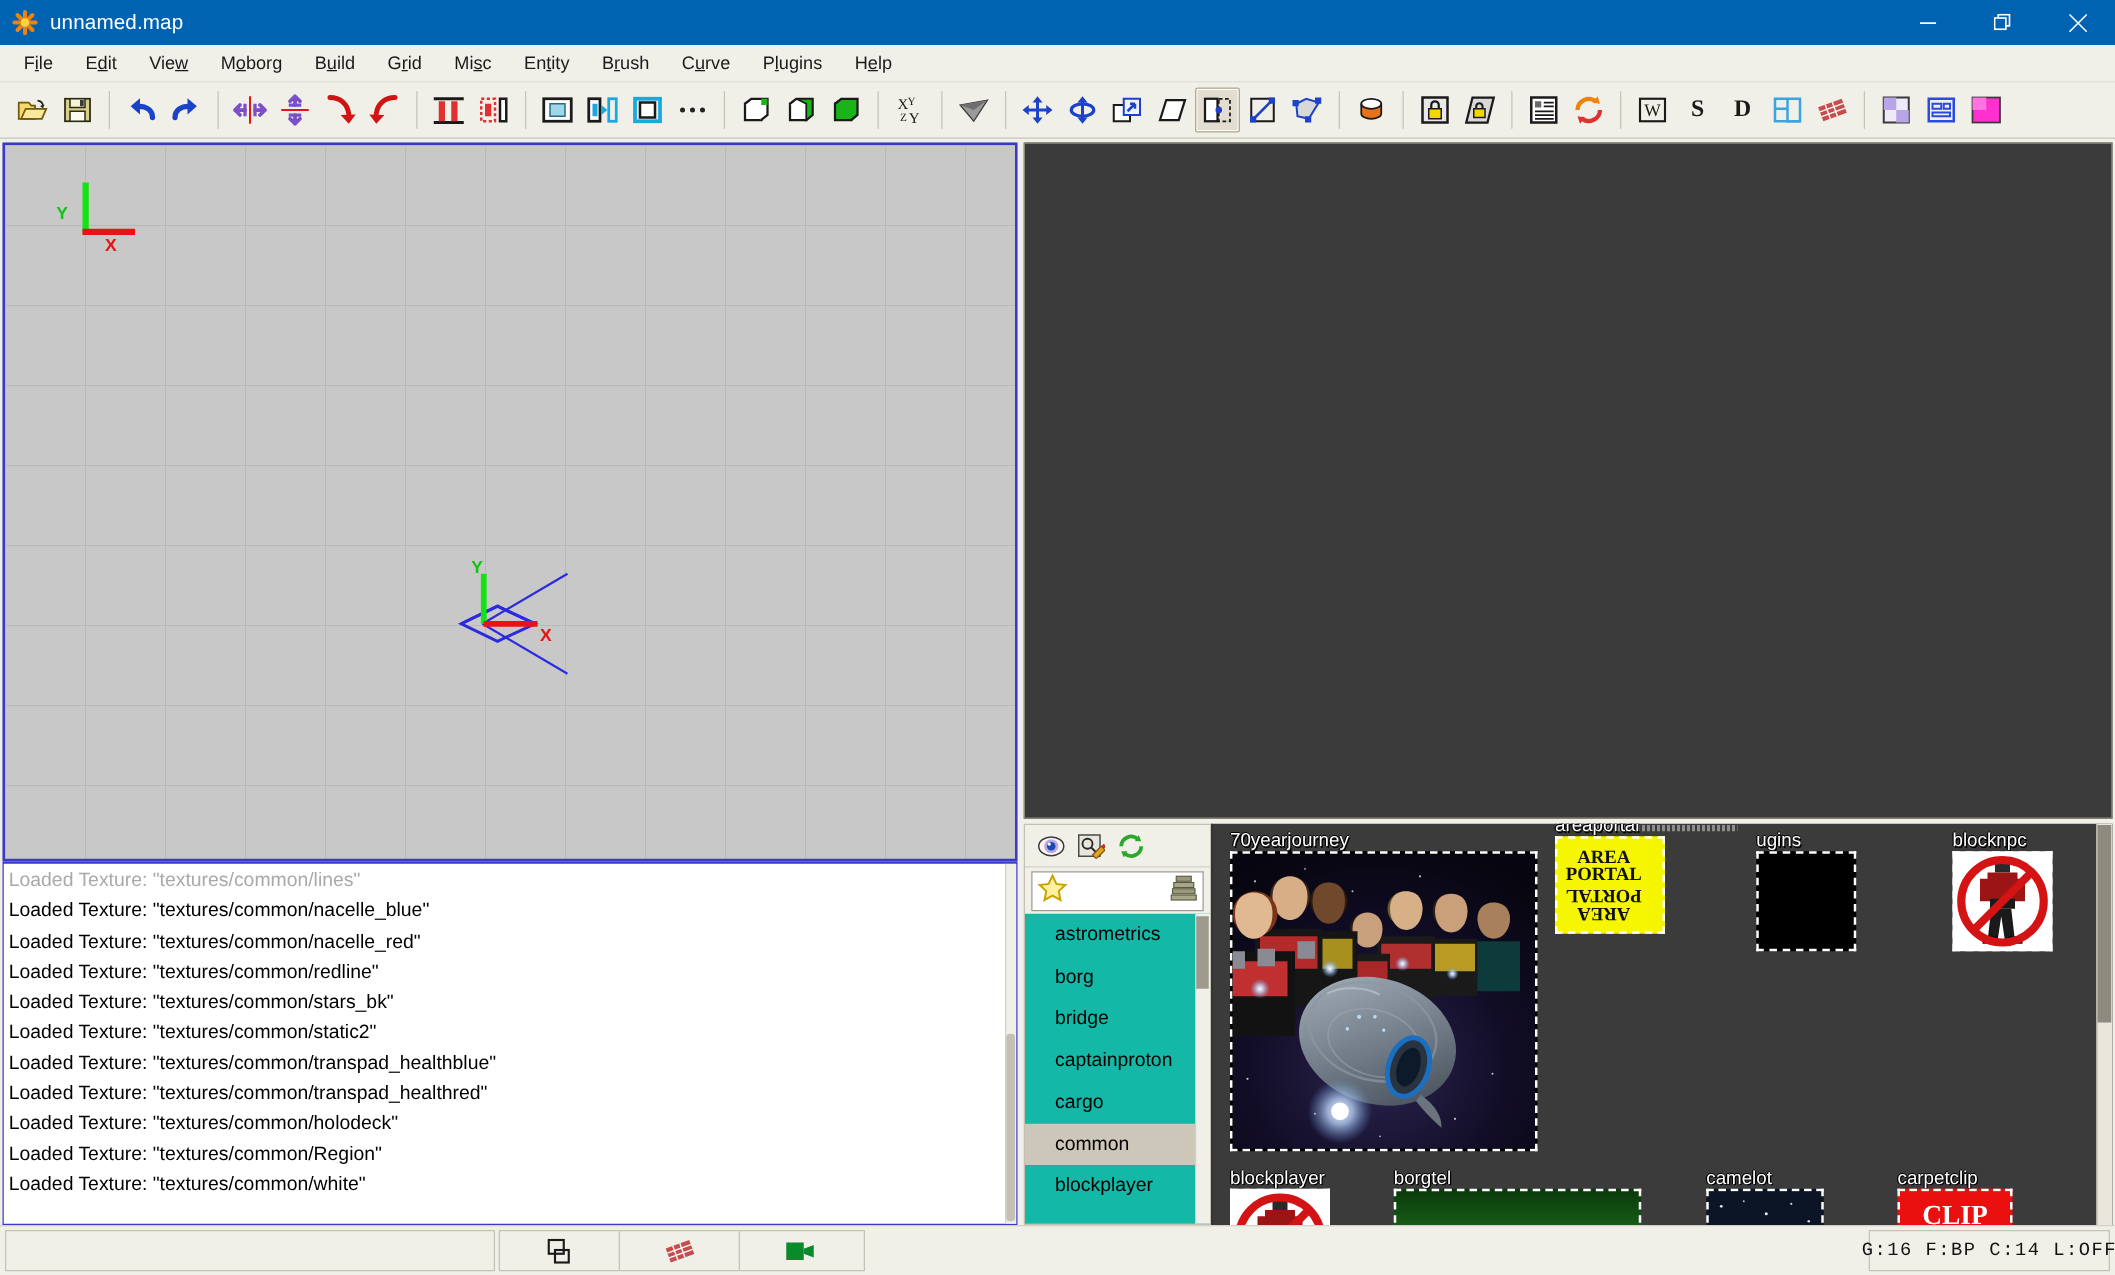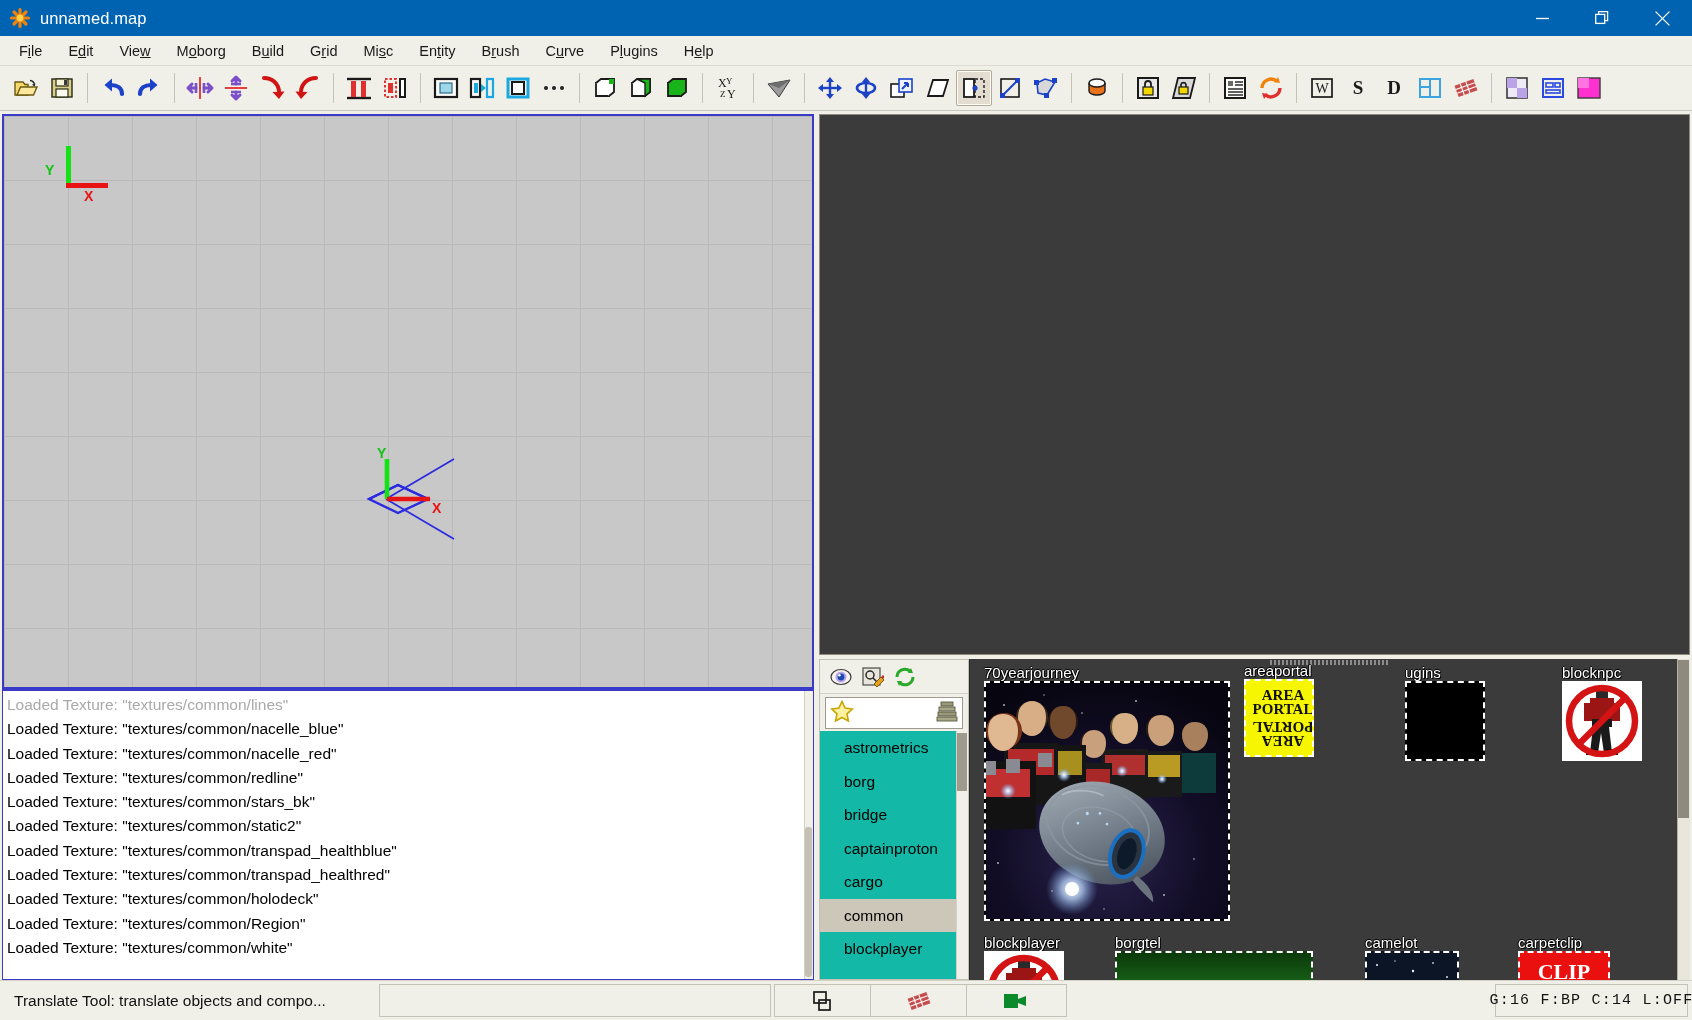--- a/index.html
+++ b/index.html
@@ -831,23 +831,23 @@
                         <circle cx="-26" cy="-2" r="1.4"></circle>
                     </g>
                   </g>
 
                   <circle cx="86" cy="206" r="26" fill="url(#glow)"></circle>
                   <circle cx="86" cy="206" r="7" fill="#ffffff"></circle>
                 </svg>
               </div>
             </div>
 
-            <div class="tex-cell" style="left:274px; top:20px;">
+            <div class="tex-cell" style="left:274px; top:10px;">
               <div class="tex-name">areaportal</div>
-              <div class="tex-sw" style="width:70px;height:78px;background:#f5f500;">
+              <div class="tex-sw" style="width:88px;height:78px;background:#f5f500;">
                 <svg width="74" height="74" viewBox="0 0 74 74">
                   <rect width="74" height="74" fill="#f6f600"></rect>
                   <text x="37" y="19" text-anchor="middle" font-family="Liberation Serif, serif" font-weight="bold" font-size="15" fill="#111">AREA</text>
                   <text x="37" y="33" text-anchor="middle" font-family="Liberation Serif, serif" font-weight="bold" font-size="15" fill="#111">PORTAL</text>
                   <g transform="translate(74,74) rotate(180)">
                     <text x="37" y="19" text-anchor="middle" font-family="Liberation Serif, serif" font-weight="bold" font-size="15" fill="#111">AREA</text>
                     <text x="37" y="33" text-anchor="middle" font-family="Liberation Serif, serif" font-weight="bold" font-size="15" fill="#111">PORTAL</text>
                   </g>
                 </svg>
               </div>
@@ -944,21 +944,20 @@
             </div>
           </div>
 
         </div>
       </div>
 
     </div>
   </div>
 
   <div class="statusbar">
-    <div class="sb-cell flat" style="width:372px;">Translate Tool: translate objects and compo...</div>
     <div class="sb-cell" style="width:392px;"></div>
     <div class="sb-cell" style="width:293px; padding:0;">
       <div class="sb-iconcell">
         <svg width="24" height="24" viewBox="0 0 24 24">
           <rect x="3" y="3" width="12" height="11" fill="none" stroke="#1a1a1a" stroke-width="1.7"></rect>
           <rect x="8" y="11" width="11" height="10" fill="none" stroke="#1a1a1a" stroke-width="1.7"></rect>
         </svg>
       </div>
       <div class="sb-iconcell">
         <svg width="28" height="24" viewBox="0 0 28 24">

